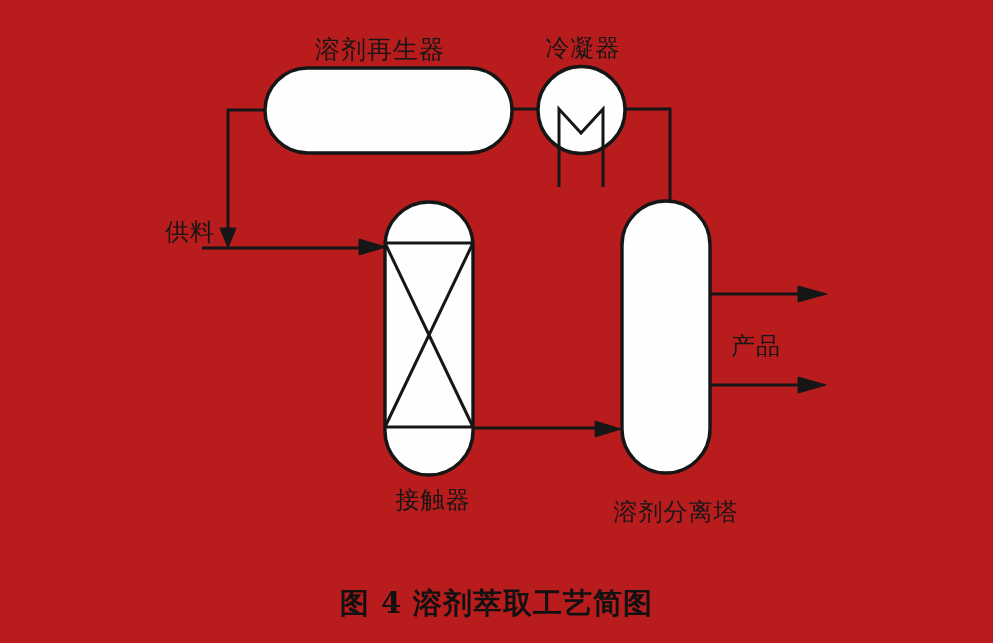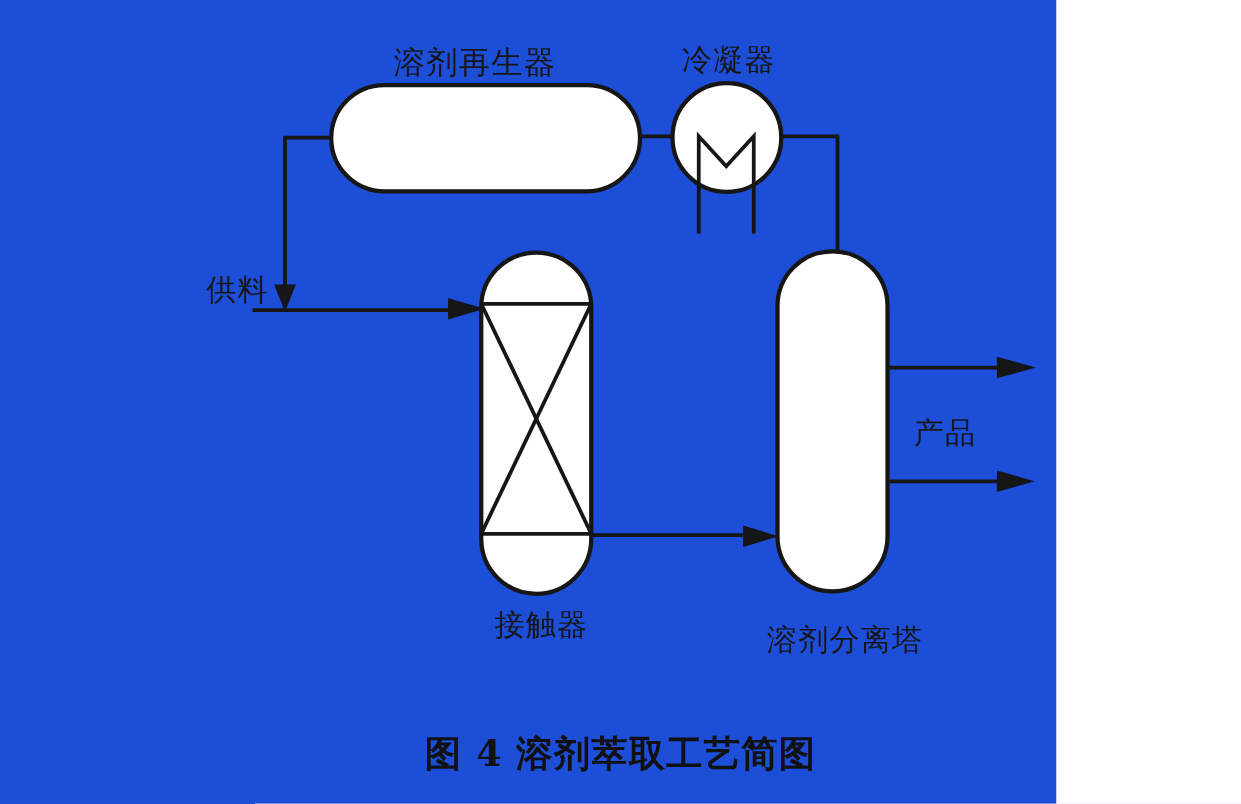--- a/index.html
+++ b/index.html
@@ -6,23 +6,23 @@
     margin: 0;
     padding: 0;
     width: 993px;
     height: 643px;
     background: #fefefe;
     overflow: hidden;
     font-family: "DejaVu Serif", "Liberation Serif", serif;
   }
   .page {
     position: relative;
-    width: 845px;
+    width: 993px;
     height: 643px;
-    background: #1d4ed8;
+    background: #b91c1c;
     text-decoration: underline;
   }
   svg.diagram {
     display: block;
     width: 993px;
     height: 643px;
   }
   .vessel {
     fill: #fefefe;
     stroke: #161616;

